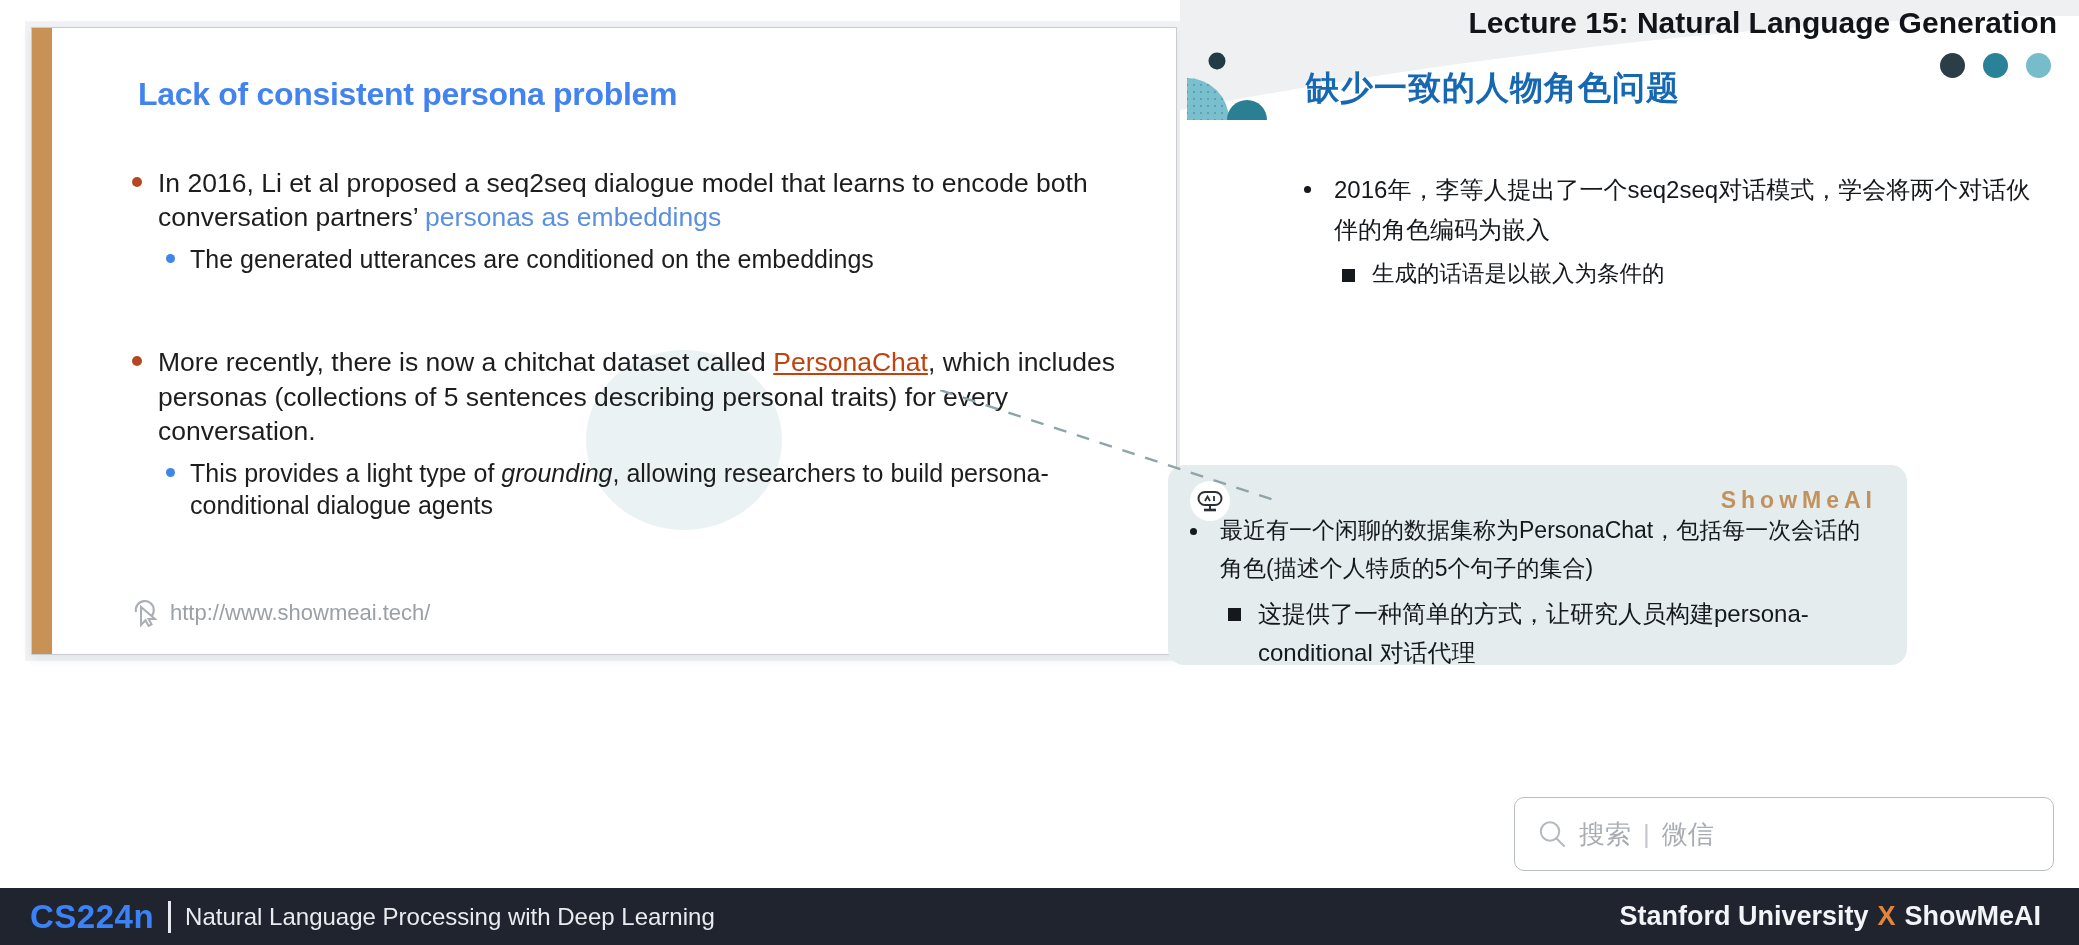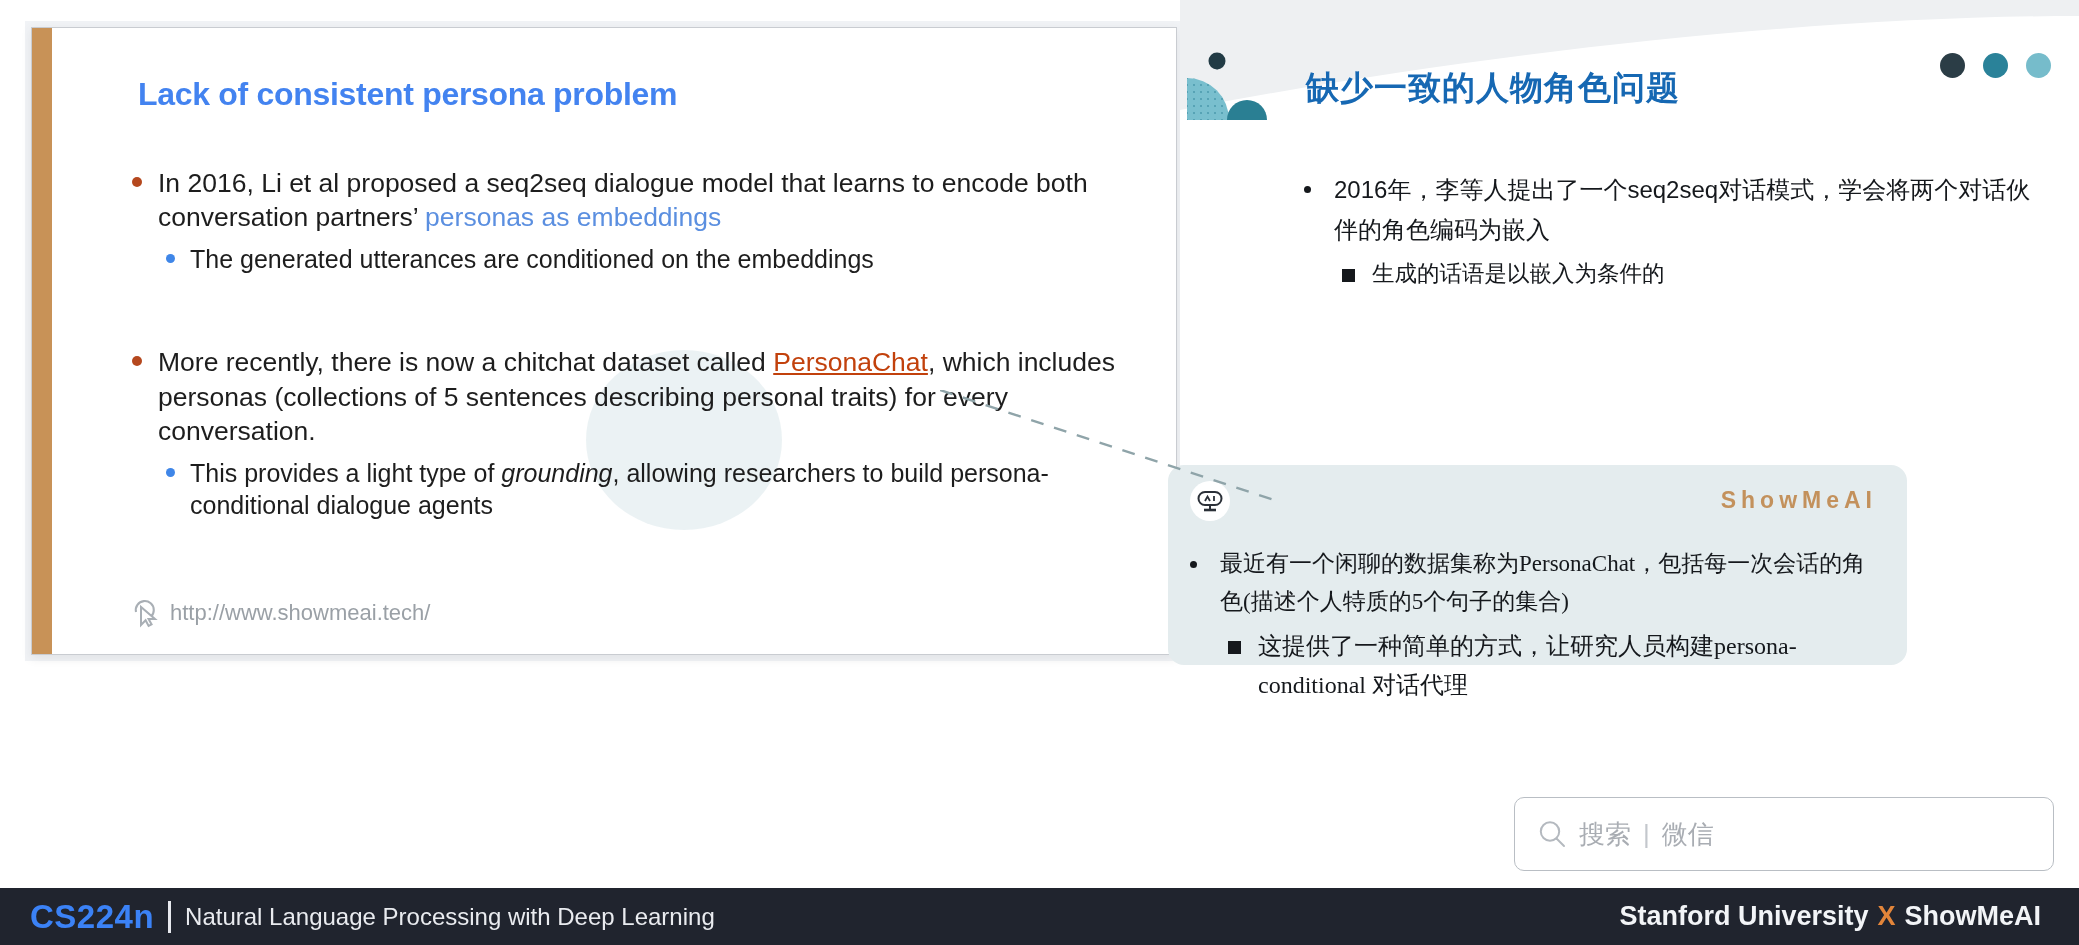--- a/index.html
+++ b/index.html
@@ -96,21 +96,21 @@
   .tcard{
     position:absolute;left:1168px;top:465px;width:739px;height:200px;
     background:#e4ecee;border-radius:16px;
   }
   .tcard-inner{position:absolute;left:0;top:0;right:0;bottom:0;}
   .bot-ico{position:absolute;left:20px;top:14px;width:44px;height:44px;}
   .showmeai-mark{
     position:absolute;right:30px;top:22px;color:#c3915c;
     font-size:23px;letter-spacing:5px;font-weight:bold;white-space:nowrap;
   }
-  .tcard-body{position:absolute;left:10px;top:80px;right:24px;font-family:Liberation Serif, serif;}
+  .tcard-body{position:absolute;left:10px;top:47px;right:24px;}
   .tcard-body .cb1{font-size:23px;}
   .tcard-body .cb2{font-size:24px;}
 
   
   .searchpill{
     position:absolute;left:1514px;top:797px;width:540px;height:74px;
     border:1.6px solid #b9bec4;border-radius:10px;background:#fff;
     display:flex;align-items:center;padding:0 22px;box-sizing:border-box;gap:12px;
   }
   .mag{width:30px;height:30px;flex:none;}
@@ -183,20 +183,21 @@
   <svg class="dash-line" viewBox="0 0 340 115">
     <line x1="0" y1="0" x2="340" y2="112" stroke="#8fa4a9" stroke-width="2.4" stroke-dasharray="13 11"></line>
   </svg>
 
   <div class="rt">
 
     <svg class="hdr-curve" viewBox="0 0 899 120" preserveAspectRatio="none">
       <path d="M899,0 L899,16 C640,16 300,52 0,110 L0,0 Z" fill="#eef0f2"></path>
     </svg>
 
+    <div class="lecture-title">Lecture 15: Natural Language Generation</div>
 
     <div class="dots3">
       <span class="d d1"></span>
       <span class="d d2"></span>
       <span class="d d3"></span>
     </div>
 
     <div class="cn-title-wrap">
       <svg class="deco" viewBox="0 0 130 80">
         <defs>

